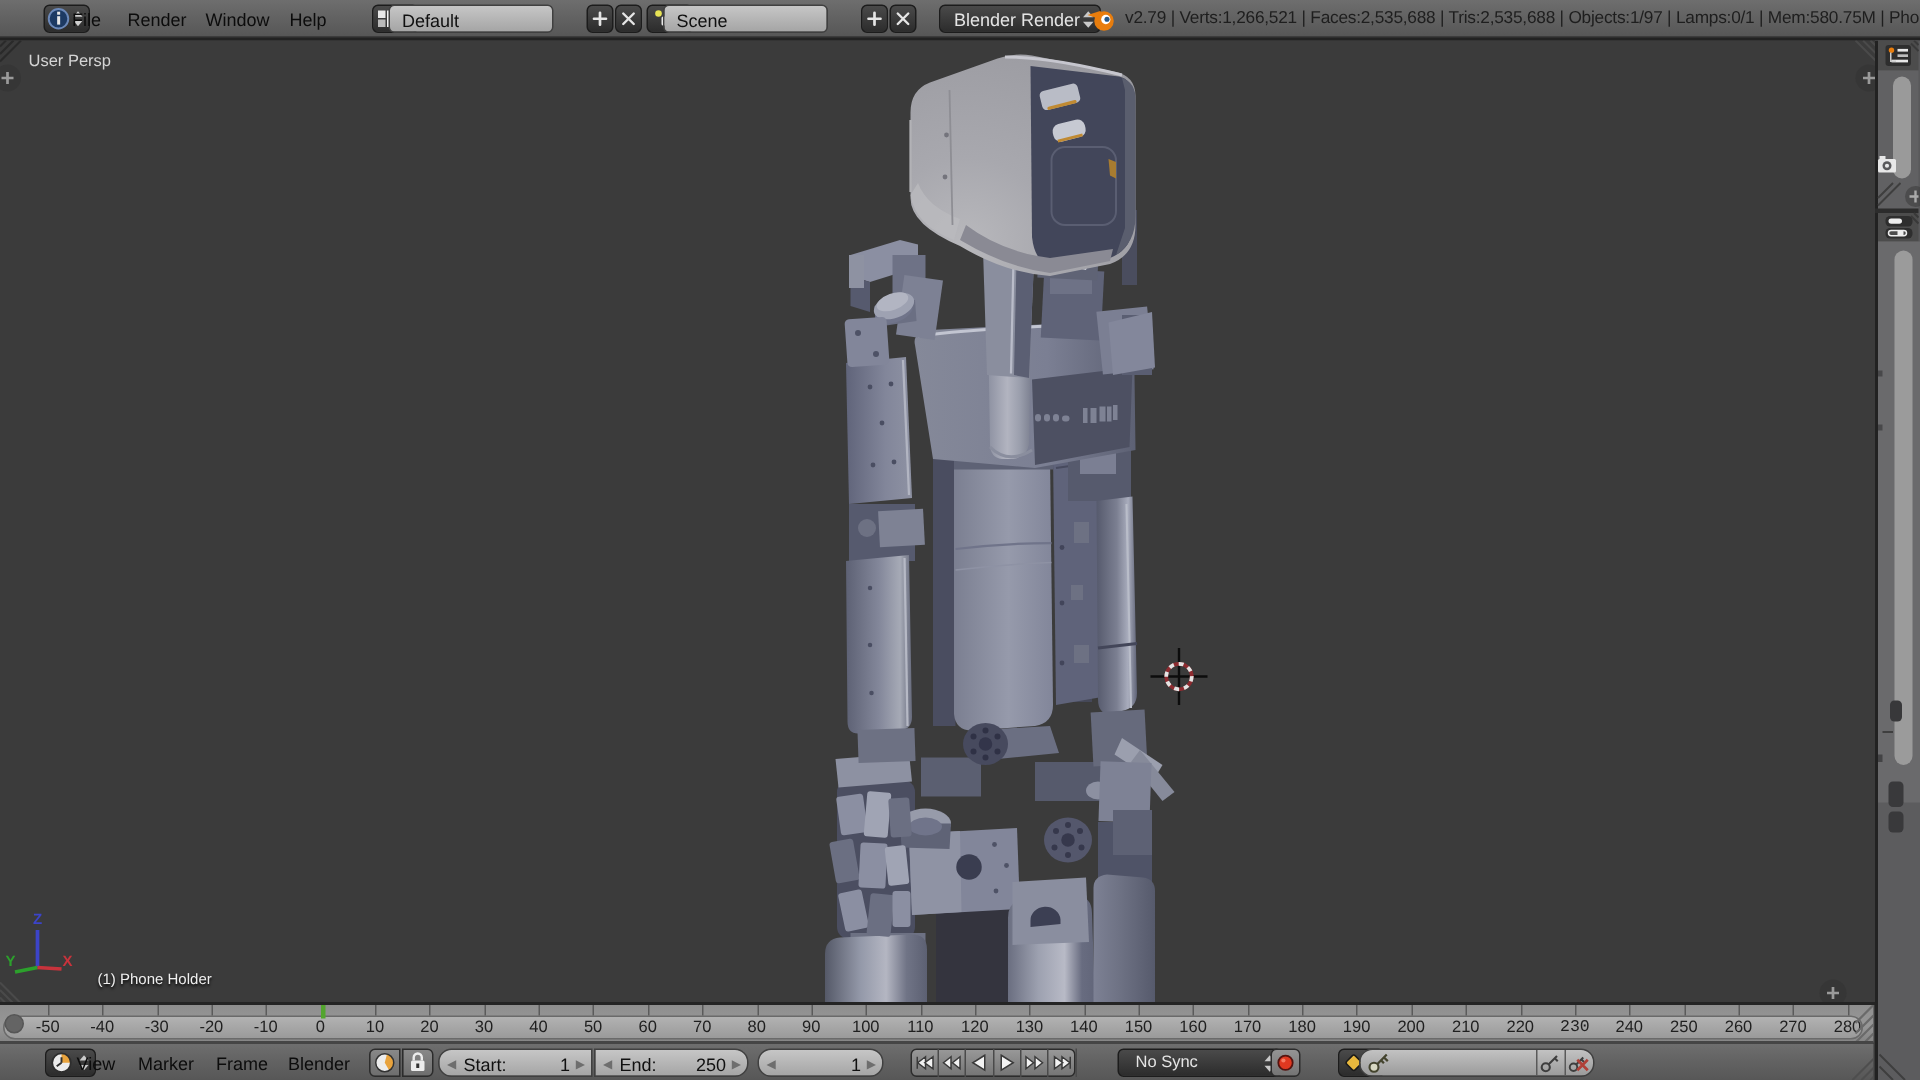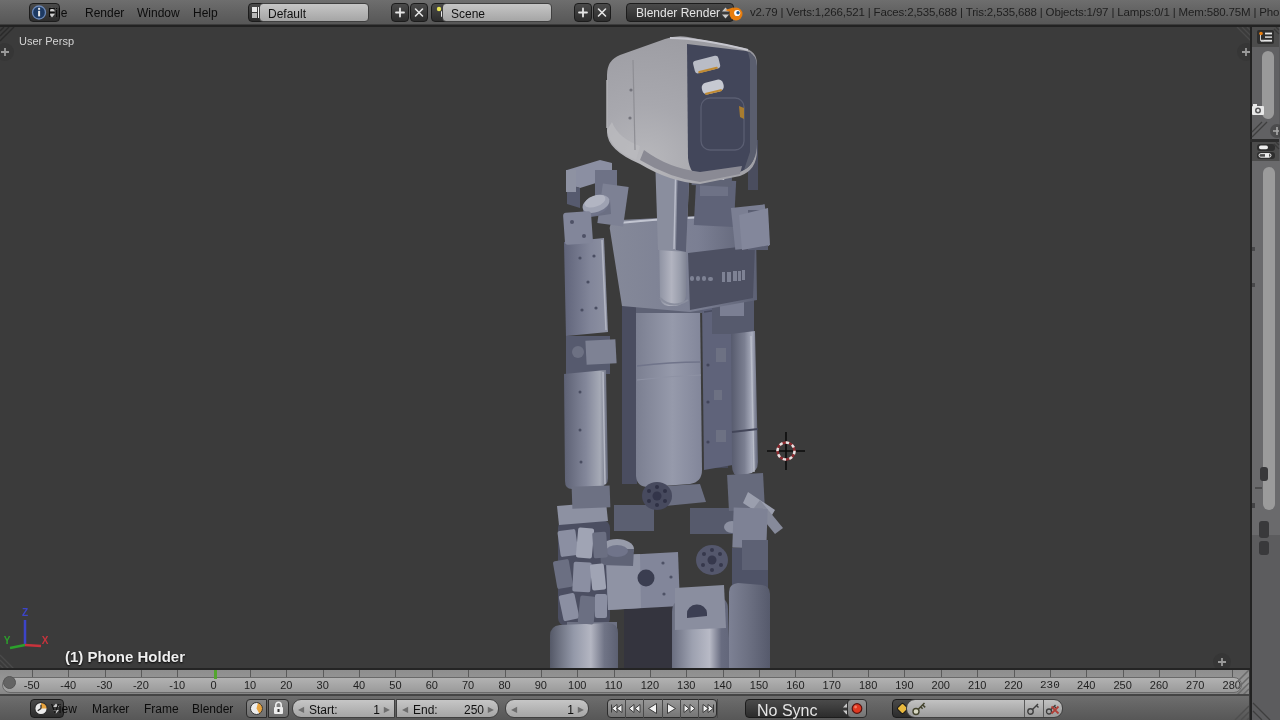--- a/index.html
+++ b/index.html
@@ -13,21 +13,21 @@
   #tophdr2{left:0;top:25px;width:1280px;height:2px;background:#222;}
   .menu{position:absolute;top:6px;font-size:12px;color:#0c0c0c;}
   .dbtn{position:absolute;top:3px;height:19px;background:linear-gradient(#4a4a4a,#2c2c2c);
     border:1px solid #1c1c1c;border-radius:4px;color:#e5e5e5;margin-left:21px;}
   .lfield{position:absolute;top:3px;height:19px;background:linear-gradient(#c6c6c6,#a5a5a5);
     border:1px solid #404040;border-radius:4px;color:#101010;font-size:12px;}
   .updn{position:absolute;right:3px;top:2px;width:9px;height:14px;}
   
   #vp{left:0;top:27px;width:1251px;height:642px;background:#3b3b3b;}
   #vptext{left:19px;top:8px;font-size:11px;color:#d4d4d4;}
-  #objtext{left:65px;top:621px;font-size:15px;color:#efefef;text-shadow:0 1px 2px #000;font-weight:bold;}
+  #objtext{left:65px;top:621px;font-size:10px;color:#efefef;text-shadow:0 1px 2px #000;}
   
   #rstrip{left:1250px;top:27px;width:30px;height:693px;background:#58585a;}
   
   #vpborder{left:0;top:668px;width:1250px;height:2px;background:#242424;}
   #ruler{left:0;top:670px;width:1249px;height:25px;background:linear-gradient(#8e8e8e,#979797 55%,#848484);overflow:hidden;}
   #rulershadow{left:0;top:694px;width:1249px;height:2px;background:#454545;}
   #timehdr{left:0;top:696px;width:1249px;height:24px;}
   .tick{position:absolute;top:0;width:1px;height:7px;background:#5a5a5a;}
   .tnum{position:absolute;top:9px;font-size:11px;color:#1f1f1f;transform:translateX(-50%);}
 </style>
@@ -621,21 +621,21 @@
       <div class="abs" style="left:661.8999999999999px;top:699px;width:19px;height:19px;border-right:1px solid #4a4a4a;"><svg width="18" height="17" viewBox="0 0 18 17" style="margin-top:1px;">
           <path d="M5.5 3.5 L13.5 8.5 L5.5 13.5 Z" fill="#f2f2f2" stroke="#3a3a3a" stroke-width="1"></path>
         </svg></div>
       <div class="abs" style="left:680.1999999999998px;top:699px;width:19px;height:19px;border-right:1px solid #4a4a4a;"><svg width="18" height="17" viewBox="0 0 18 17" style="margin-top:1px;">
           <path d="M4 4.5 L9 8.5 L4 12.5 Z M10 4.5 L15 8.5 L10 12.5 Z" fill="#f2f2f2" stroke="#3a3a3a" stroke-width="1"></path>
         </svg></div>
       <div class="abs" style="left:698.4999999999998px;top:699px;width:19px;height:19px;border-right:1px solid #4a4a4a;"><svg width="18" height="17" viewBox="0 0 18 17" style="margin-top:1px;">
           <path d="M14.5 4.5 V12.5 M4 4.5 L9.5 8.5 L4 12.5 Z M9 4.5 L14.2 8.5 L9 12.5 Z" fill="#f2f2f2" stroke="#3a3a3a" stroke-width="1"></path>
         </svg></div>
     </div>
-  <div class="abs dbtn" style="left:724px;top:699px;width:110px;font-size:16px;padding:2px 0 0 11px;">No Sync
+  <div class="abs dbtn" style="left:724px;top:699px;width:110px;font-size:11px;padding:2px 0 0 11px;">No Sync
     <svg class="updn" width="9" height="14" viewBox="0 0 9 14">
       <path d="M1 5.5 L4.5 1.5 L8 5.5 Z" fill="#c9c9c9"></path>
       <path d="M1 8.5 L4.5 12.5 L8 8.5 Z" fill="#c9c9c9"></path>
     </svg>
   </div>
   <div class="abs" style="left:847px;top:699px;width:20px;height:19px;border:1px solid #2c2c2c;border-radius:4px;background:linear-gradient(#949494,#747474);">
     <svg width="18" height="17" viewBox="0 0 18 17">
         <circle cx="9" cy="8.5" r="4.8" fill="#e03820" stroke="#551410" stroke-width="1.2"></circle>
     <circle cx="7.6" cy="7" r="1.4" fill="#f57a62"></circle>
       </svg>

